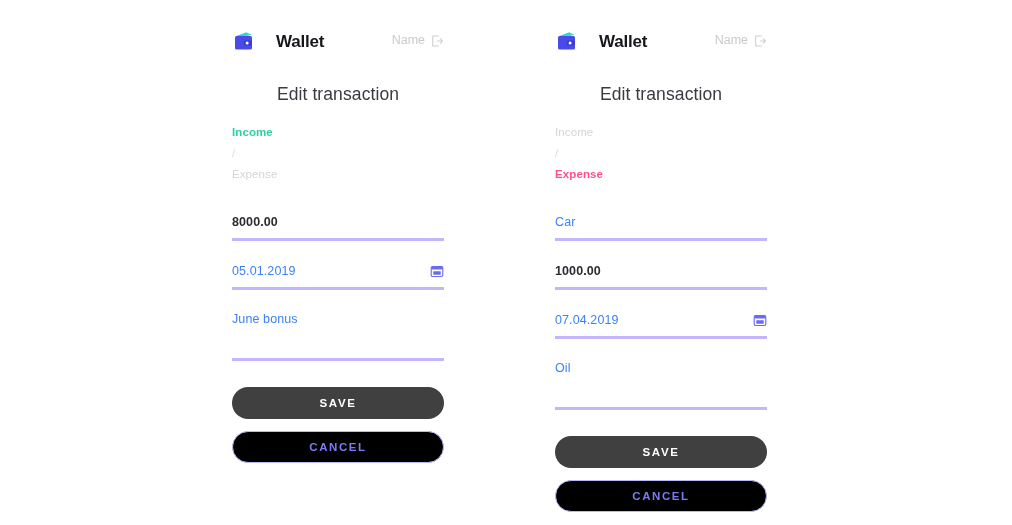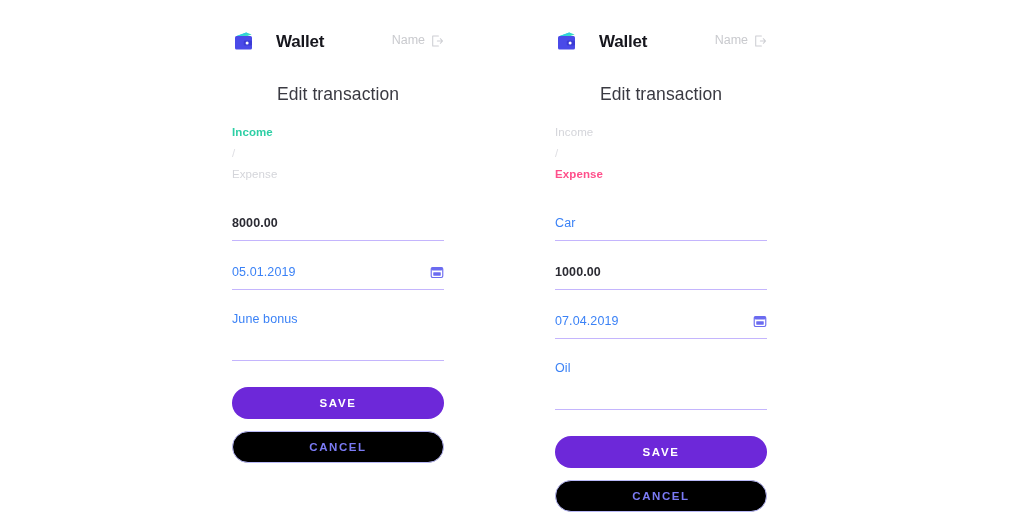--- a/index.html
+++ b/index.html
@@ -106,21 +106,21 @@
   .tab--expense { color: #ff4f8b; }
 
   .tab-sep { color: #dedee3; font-size: 11.5px; }
 
   
   .fields { margin-top: 25px; }
 
   .field {
     position: relative;
     height: 36px;
-    border-bottom: 1px solid #c4b5fd;
+    border-bottom: 3px solid #c4b5fd;
     display: flex;
     align-items: center;
   }
 
   .field + .field { margin-top: 13px; }
 
   .field-value {
     font-size: 12.5px;
     color: #3b82f6;
     letter-spacing: 0.1px;
@@ -154,21 +154,21 @@
     height: 32px;
     border-radius: 17px;
     font-size: 11.5px;
     font-weight: bold;
     letter-spacing: 1.6px;
     cursor: pointer;
     user-select: none;
   }
 
   .btn--save {
-    background: #6d28d9;
+    background: #404040;
     color: #ffffff;
     border: none;
   }
 
   .btn--cancel {
     margin-top: 12px;
     background: #000000;
     color: #7b7bf5;
     border: 1px solid #b9b9f7;
   }

